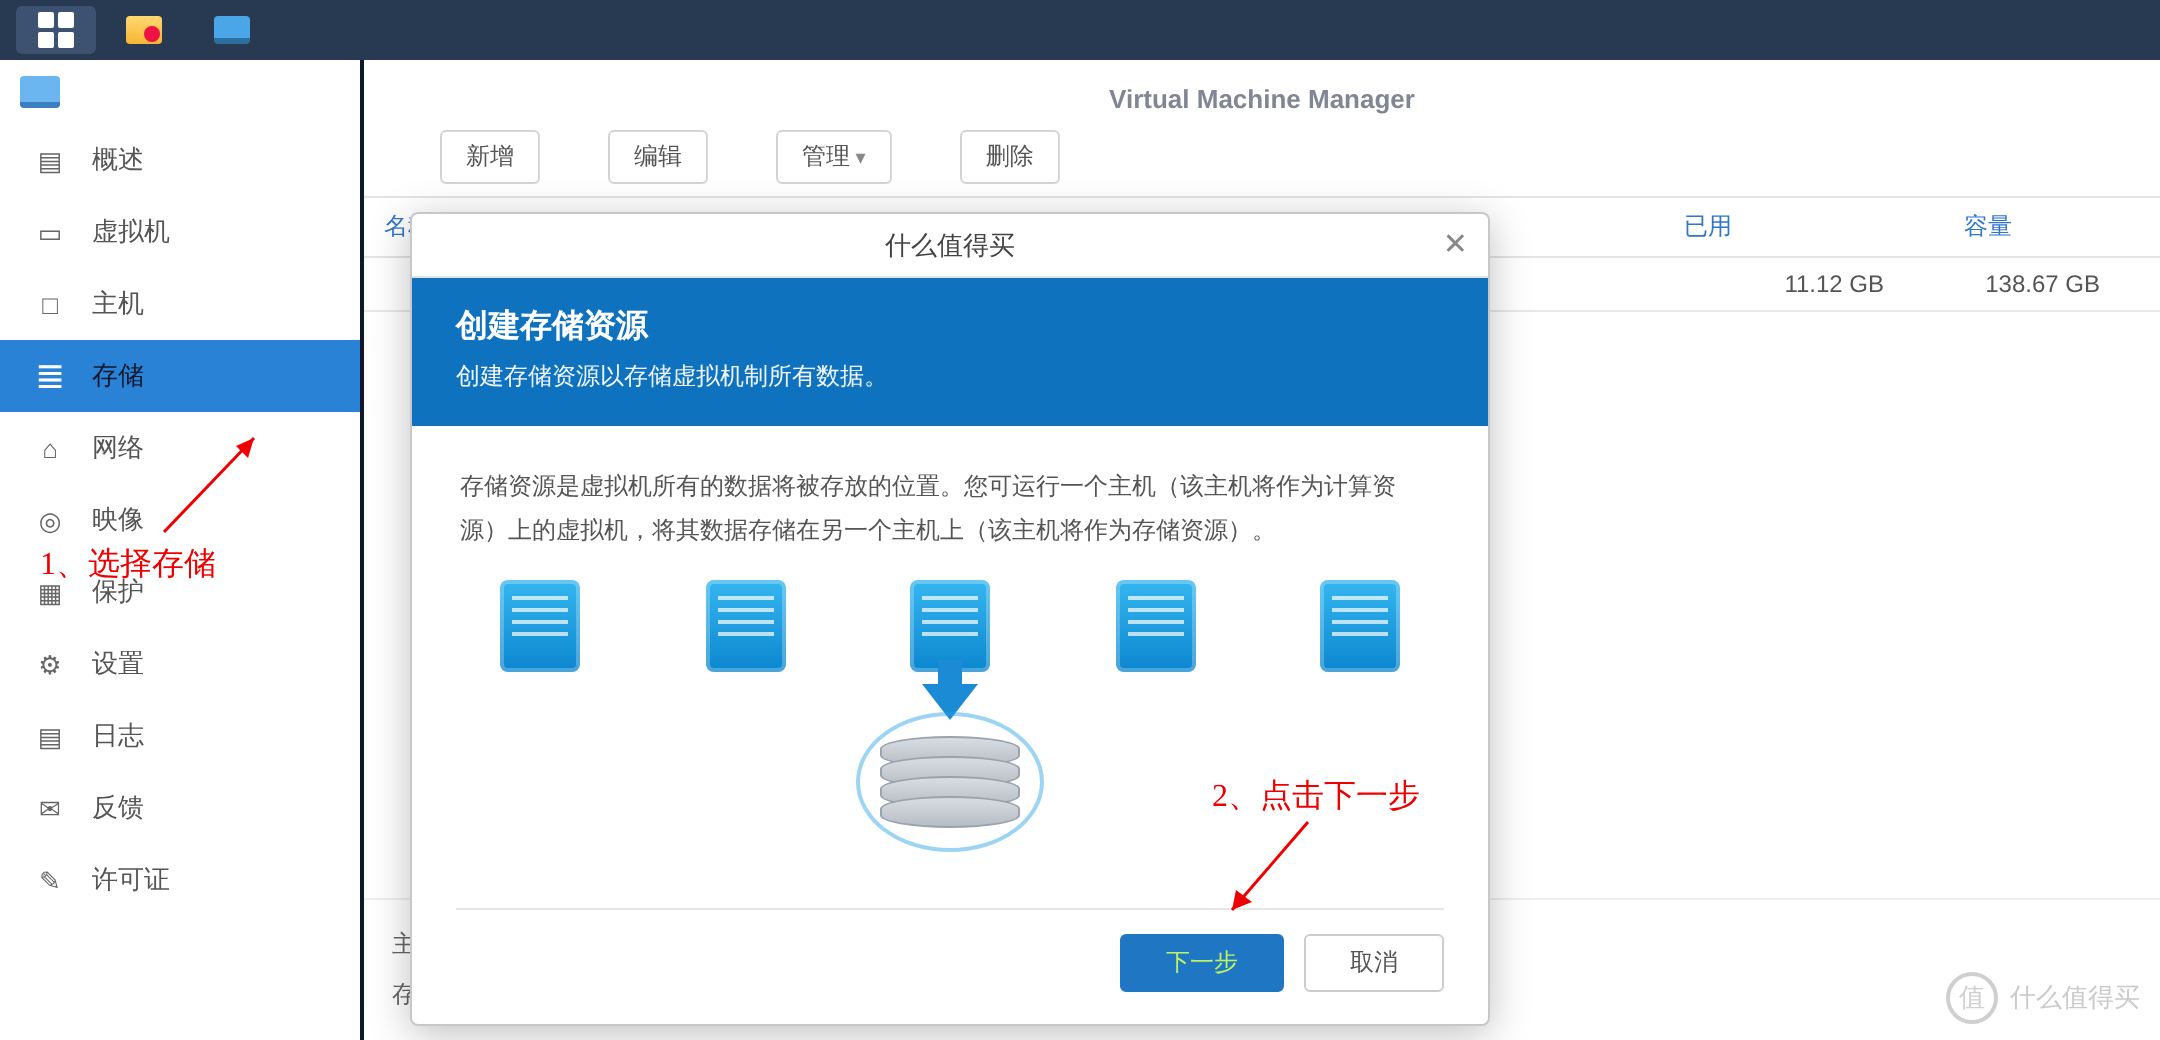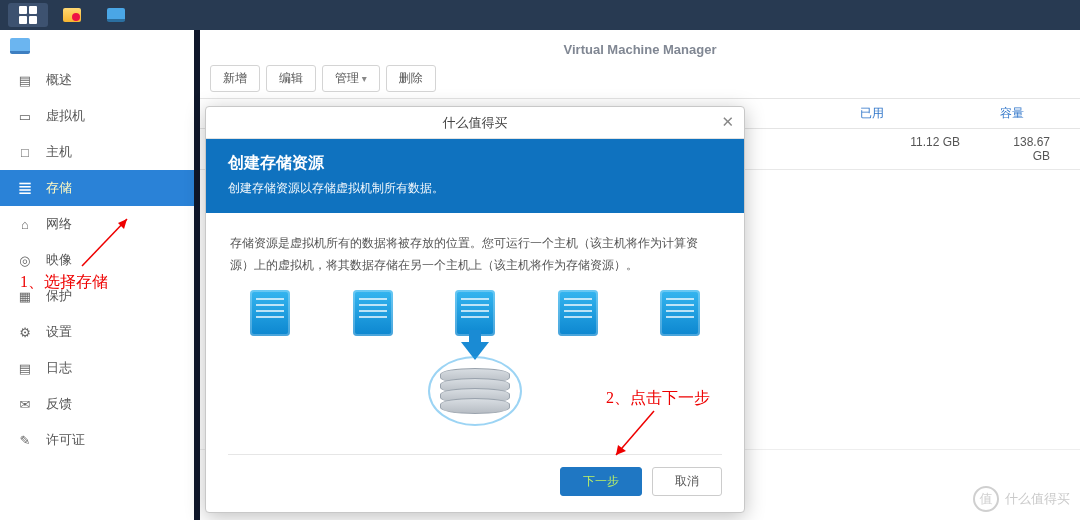--- a/index.html
+++ b/index.html
@@ -10,43 +10,43 @@
   .topbar-item.active { background: #3d5270; }
   .tb-icon { display: inline-block; }
   .grid-icon { display: grid; grid-template-columns: 8px 8px; gap: 2px; }
   .grid-icon span { width: 8px; height: 8px; background: #fff; border-radius: 1px; }
   .folder-icon { width: 18px; height: 14px; background: linear-gradient(#ffd873,#f7b531); border-radius: 2px; position: relative; }
   .folder-icon::after { content:""; position:absolute; right:1px; bottom:1px; width:8px; height:8px; border-radius:50%; background:#e14; }
   .vm-icon-top { width:18px; height:14px; background:#4aa6e6; border-radius:2px; border-bottom:3px solid #2b6fa0; }
 
   .app { display:flex; height: calc(100% - 30px); }
   
-  .sidebar { width: 200px; border-right: 6px solid #0f172a; padding-top: 4px; position: relative; }
+  .sidebar { width: 182px; border-right: 2px solid #0f172a; padding-top: 4px; position: relative; }
   .app-icon-row { padding: 4px 10px 8px; }
   .app-icon { width:20px; height:16px; background:#6bb5f0; border-radius:2px; border-bottom:3px solid #3d7fc1; }
   .side-item { display:flex; align-items:center; gap:12px; padding: 9px 16px; color:#555; font-size:13px; cursor:pointer; }
-  .side-item.selected { background:#2a82d7; color:#fef9c3; }
+  .side-item.selected { background:#2a82d7; color:#0f172a; }
   .side-icon { width:18px; height:16px; display:flex; align-items:center; justify-content:center; color:#666; }
   .side-item.selected .side-icon { color:#fff; }
   .ico-dashboard::before{content:"▤";}
   .ico-vm::before{content:"▭";}
   .ico-host::before{content:"□";}
   .ico-storage::before{content:"≣"; font-size:18px;}
   .ico-network::before{content:"⌂";}
   .ico-image::before{content:"◎";}
   .ico-protect::before{content:"▦";}
   .ico-settings::before{content:"⚙";}
   .ico-log::before{content:"▤";}
   .ico-license::before{content:"✎";}
   .ico-feedback::before{content:"✉";}
 
   .main { flex:1; position:relative; }
   .app-title { text-align:center; font-size:13px; font-weight:bold; color:#808793; padding:12px 0 8px; }
   .toolbar { padding: 0 10px 6px; display:flex; gap:6px; }
-  .tbtn { background:#fff; border:1px solid #d4d4d4; color:#555; font-size:12px; padding:4px 12px; border-radius:3px; cursor:pointer; }
+  .tbtn { background:#fff; border:1px solid #d4d4d4; color:#555; font-size:12px; padding:4px 12px; border-radius:3px; cursor:pointer;margin-left:28px; }
   .tbtn .caret::after{content:" ▾"; font-size:10px; color:#888;}
   
   .table-head { display:flex; font-size:12px; color:#3076c9; border-top:1px solid #e4e4e4; border-bottom:1px solid #e4e4e4; }
   .th { padding:6px 10px; }
   .th.sort::after{content:" ▴"; font-size:9px;}
   .c-name{width:290px;} .c-status{width:170px;} .c-host{width:190px;} .c-used{width:140px;} .c-cap{flex:1;}
   .data-row { display:flex; font-size:12px; color:#555; }
   .data-row .td { padding:6px 10px; }
   .td.c-used, .td.c-cap { text-align:right; padding-right:30px; }
   .divider-line{border-top:1px solid #e8e8e8;}

